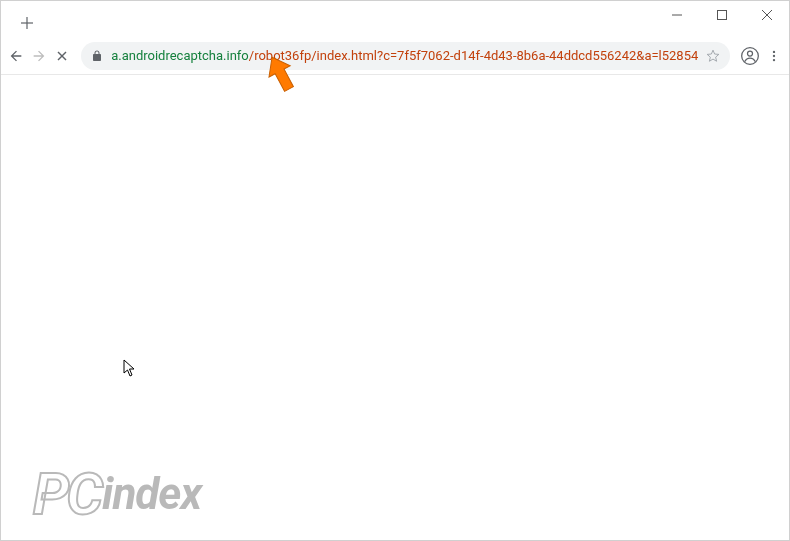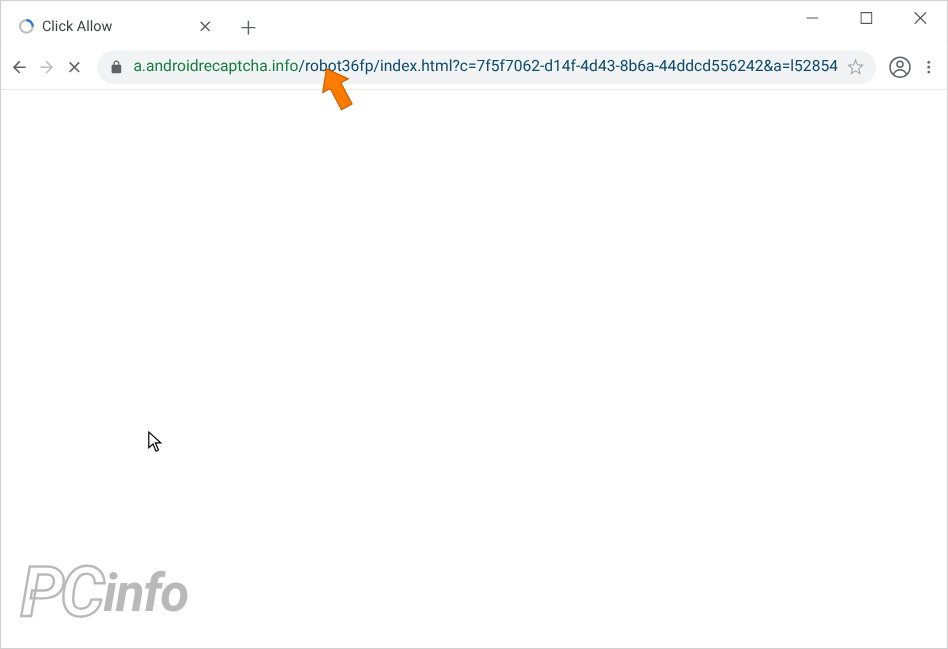--- a/index.html
+++ b/index.html
@@ -156,21 +156,21 @@
       font-size: 13px;
       color: #5f6368;
       white-space: nowrap;
       overflow: hidden;
       text-overflow: ellipsis;
     }
     .url-domain {
       color: #15803d;
     }
     .url-path {
-      color: #0c4a6e;
+      color: #c2410c;
     }
     .star-icon {
       color: #9aa0a6;
       display: flex;
       align-items: center;
       cursor: pointer;
     }
     .avatar-btn {
       width: 28px;
       height: 28px;
@@ -202,21 +202,21 @@
     }
     .cursor-pointer {
       position: absolute;
       top: 358px;
       left: 122px;
       pointer-events: none;
     }
     .watermark {
       position: absolute;
       bottom: 12px;
-      left: 16px;
+      left: 32px;
       display: flex;
       align-items: center;
       opacity: 0.55;
     }
     .watermark-logo {
       display: flex;
       align-items: center;
       font-family: Arial, sans-serif;
     }
     .wm-pc {
@@ -261,35 +261,20 @@
     <div class="win-btn">
       <svg viewBox="0 0 10 10">
           <line x1="0" y1="0" x2="10" y2="10" stroke="currentColor" stroke-width="1"></line>
           <line x1="10" y1="0" x2="0" y2="10" stroke="currentColor" stroke-width="1"></line>
         </svg>
     </div>
   </div>
 </div>
 
 <div class="tabbar">
-  <div class="tab">
-    <span class="tab-favicon">
-      <svg viewBox="0 0 16 16">
-          <circle cx="8" cy="8" r="6" fill="none" stroke="#bdbdbd" stroke-width="2"></circle>
-          <path d="M8 2 A6 6 0 0 1 14 8" fill="none" stroke="#1a73e8" stroke-width="2"></path>
-        </svg>
-    </span>
-    <span class="tab-title">Click Allow</span>
-    <span class="tab-close">
-      <svg width="8" height="8" viewBox="0 0 8 8">
-          <line x1="0" y1="0" x2="8" y2="8" stroke="currentColor" stroke-width="1.2"></line>
-          <line x1="8" y1="0" x2="0" y2="8" stroke="currentColor" stroke-width="1.2"></line>
-        </svg>
-    </span>
-  </div>
   <div class="new-tab-btn">
     <svg width="12" height="12" viewBox="0 0 12 12">
         <line x1="6" y1="0" x2="6" y2="12" stroke="currentColor" stroke-width="1.2"></line>
         <line x1="0" y1="6" x2="12" y2="6" stroke="currentColor" stroke-width="1.2"></line>
       </svg>
   </div>
 </div>
 
 <div class="toolbar">
   <div class="nav-btn">
@@ -351,15 +336,15 @@
 
 <div class="cursor-pointer">
   <svg width="14" height="18" viewBox="0 0 14 18">
     <path d="M1 1 L1 14 L4.5 11 L7 17 L9 16 L6.5 10 L11 10 Z" fill="#fff" stroke="#000" stroke-width="1"></path>
   </svg>
 </div>
 
 <div class="watermark">
   <div class="watermark-logo">
     <span class="wm-pc">PC</span>
-    <span class="wm-risk">info</span>
+    <span class="wm-risk">index</span>
   </div>
 </div>
 
 </body></html>

